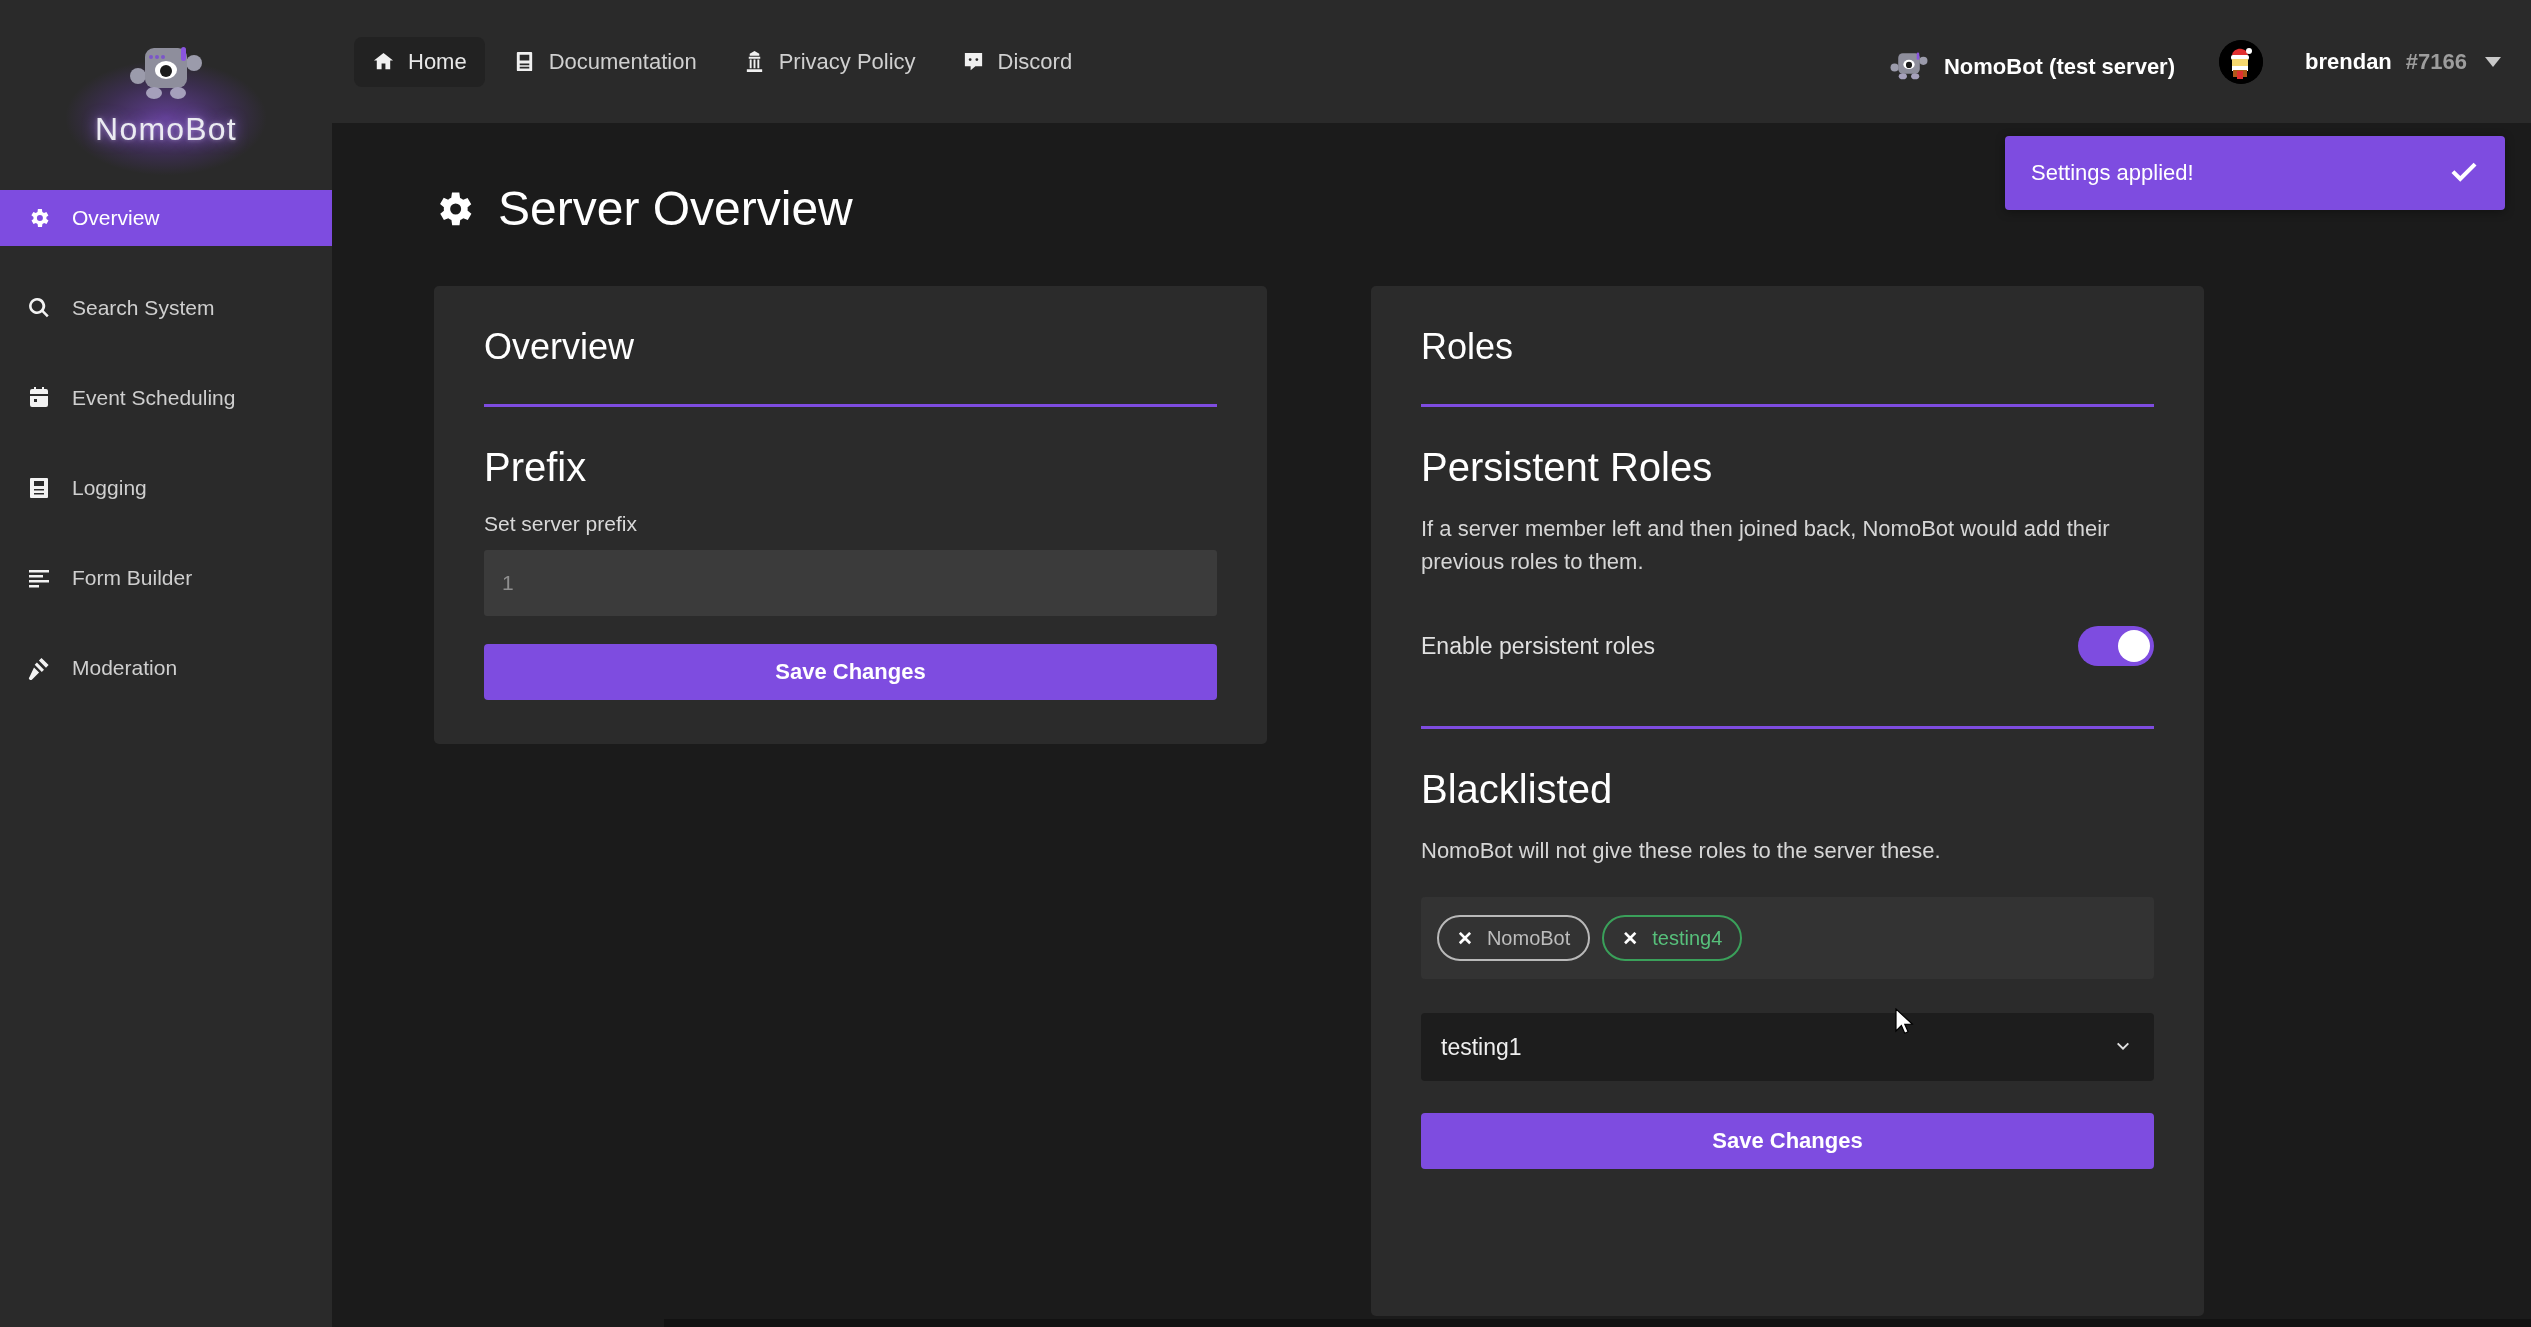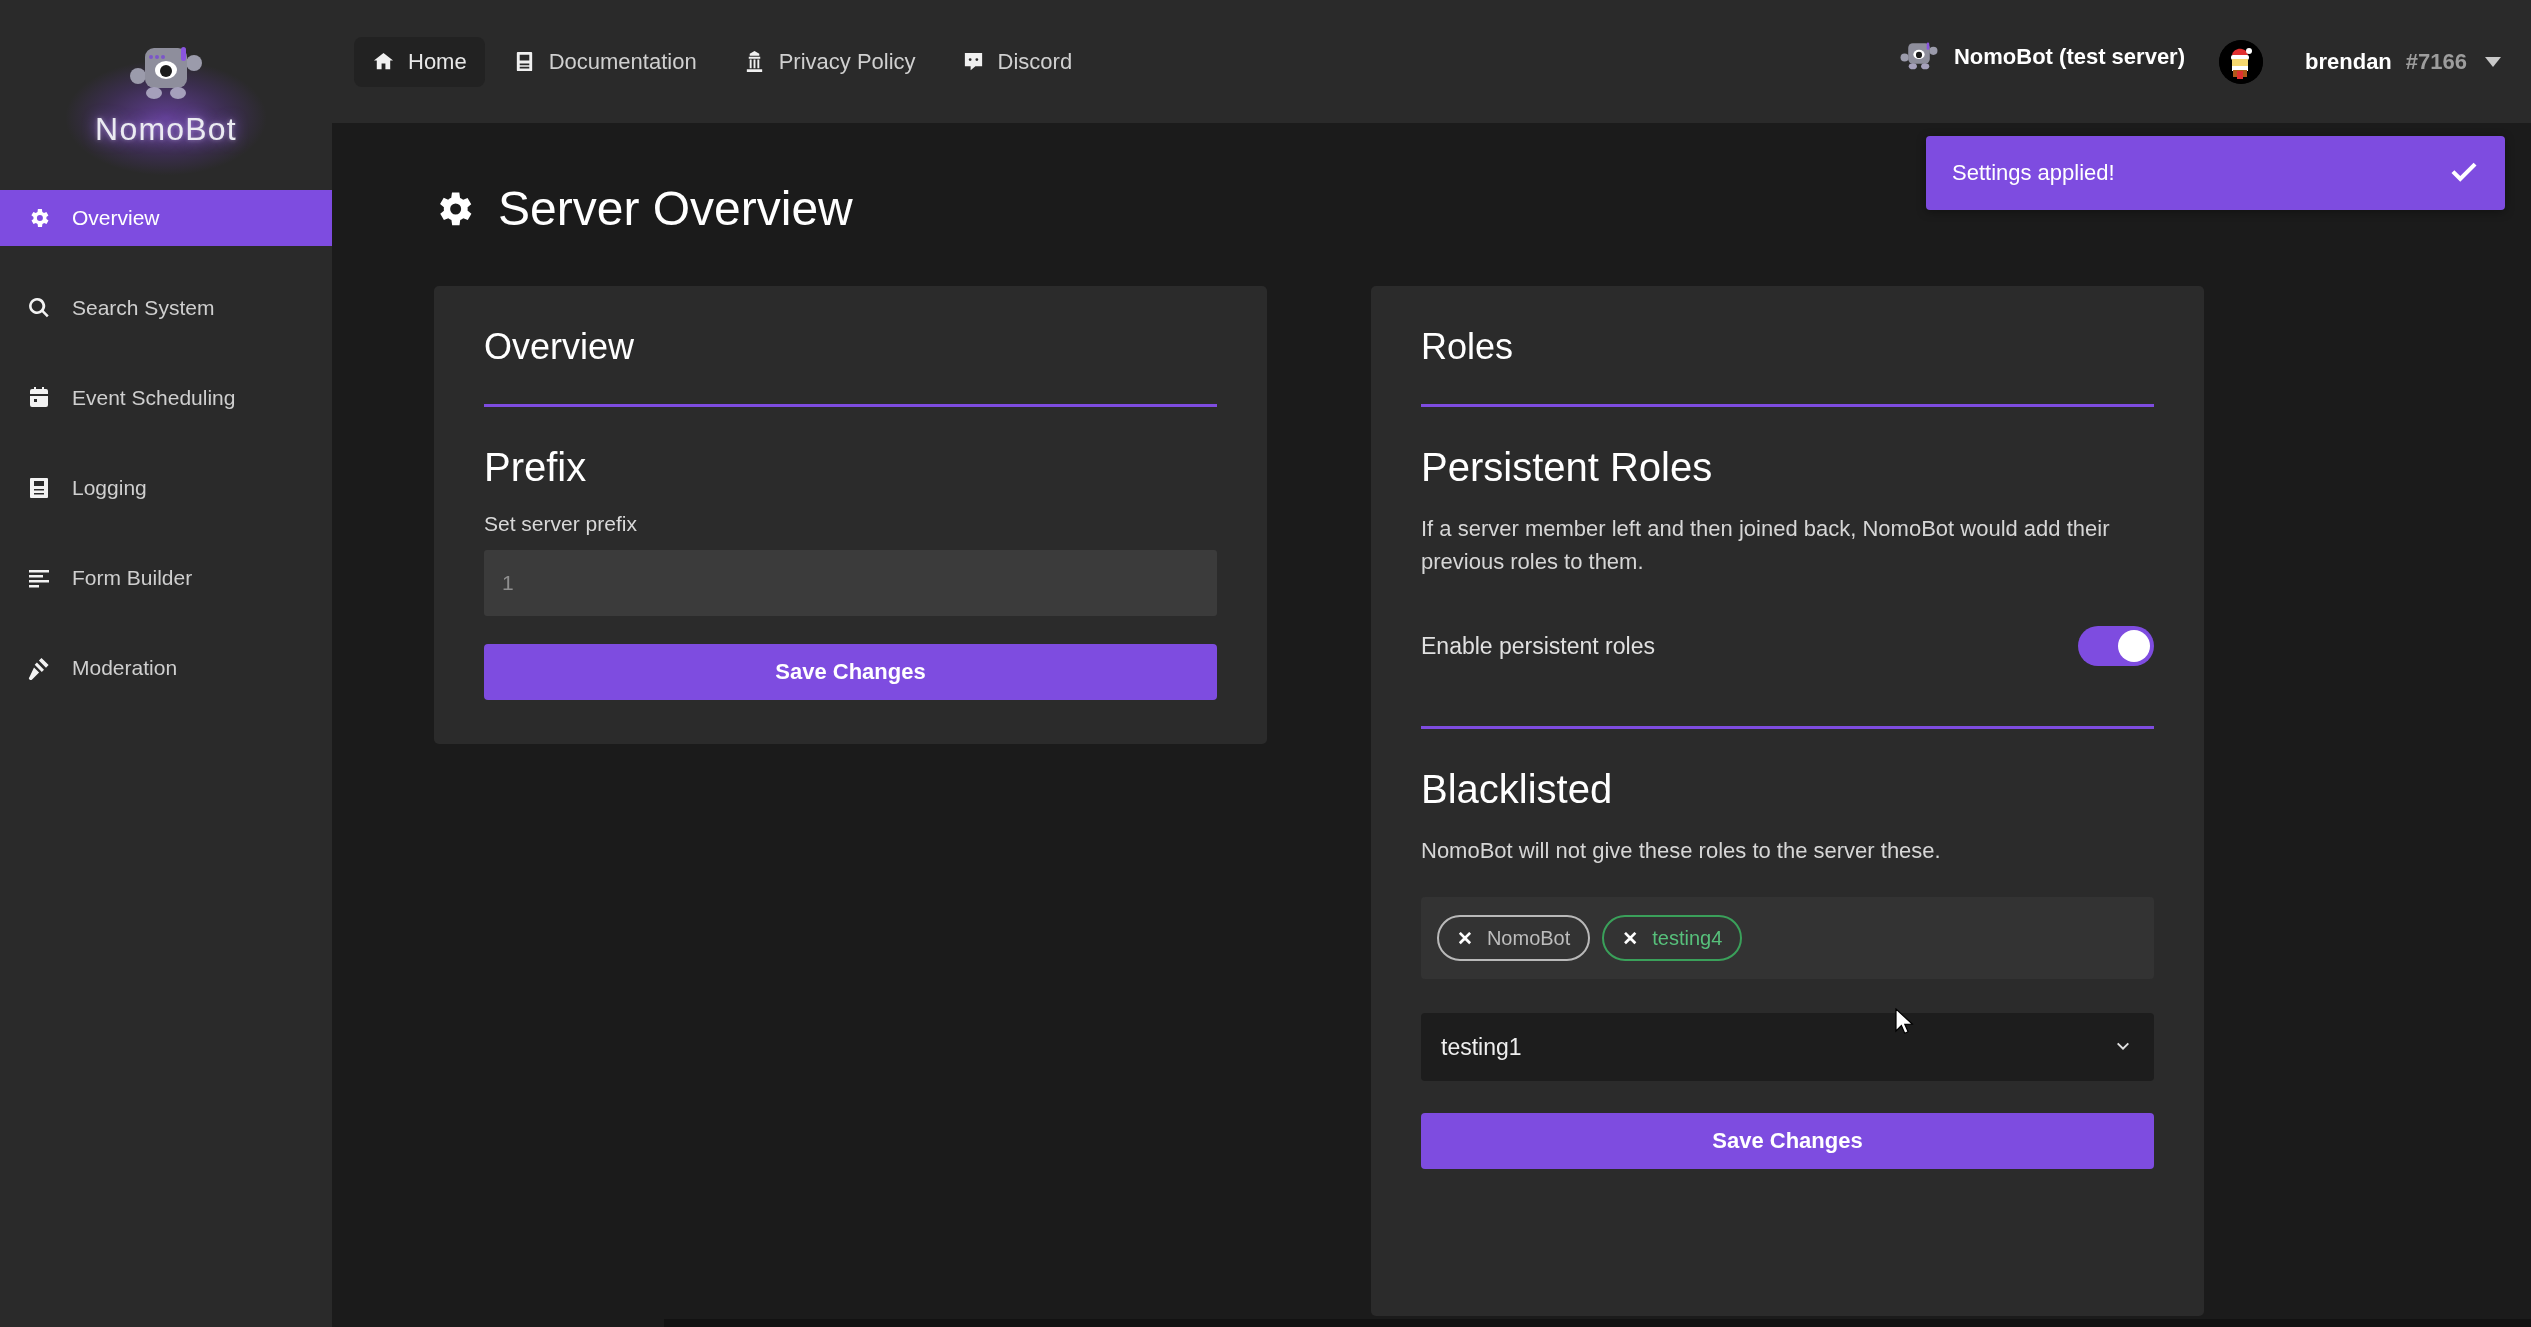--- a/index.html
+++ b/index.html
@@ -71,39 +71,39 @@
     padding: 12px 18px;
     border-radius: 8px;
     color: #d0d0d0;
     font-size: 22px;
     cursor: pointer;
     white-space: nowrap;
   }
   .topnav-link.active { background: #222222; color: #e8e8e8; }
   .topnav-link svg { width: 23px; height: 23px; fill: #f0f0f0; flex: 0 0 23px; }
 
-  .topbar-right { margin-left: auto; display: flex; align-items: flex-start; gap: 34px; }
+  .topbar-right { margin-left: auto; display: flex; align-items: flex-end; gap: 44px; }
   .server-chip { display: flex; align-items: center; gap: 16px; cursor: pointer; }
   .server-chip .bot-mini { width: 38px; height: 34px; }
   .server-name { color: #ffffff; font-size: 22px; font-weight: bold; }
   .user-chip { display: flex; align-items: center; gap: 14px; cursor: pointer; }
   .avatar {
     width: 44px; height: 44px; border-radius: 50%;
     background: #000; flex: 0 0 44px;
     display: block;
   }
   .user-name { font-size: 22px; font-weight: bold; color: #ffffff; margin-left: 28px; }
   .user-disc { font-size: 22px; font-weight: bold; color: #9d9d9d; }
   .caret { width: 0; height: 0; border-left: 8px solid transparent; border-right: 8px solid transparent; border-top: 10px solid #c9c9c9; margin-left: 4px; }
 
   
   .toast {
     position: absolute;
     right: 26px; top: 136px;
-    width: 579px; height: 74px;
+    width: 500px; height: 74px;
     background: #7e4ce0;
     border-radius: 4px;
     display: flex; align-items: center;
     padding: 0 26px;
     z-index: 40;
     box-shadow: 0 2px 10px rgba(0,0,0,0.35);
   }
   .toast-text { color: #ffffff; font-size: 22px; flex: 1 1 auto; }
   .toast-check { width: 30px; height: 30px; fill: #ffffff; }
 

